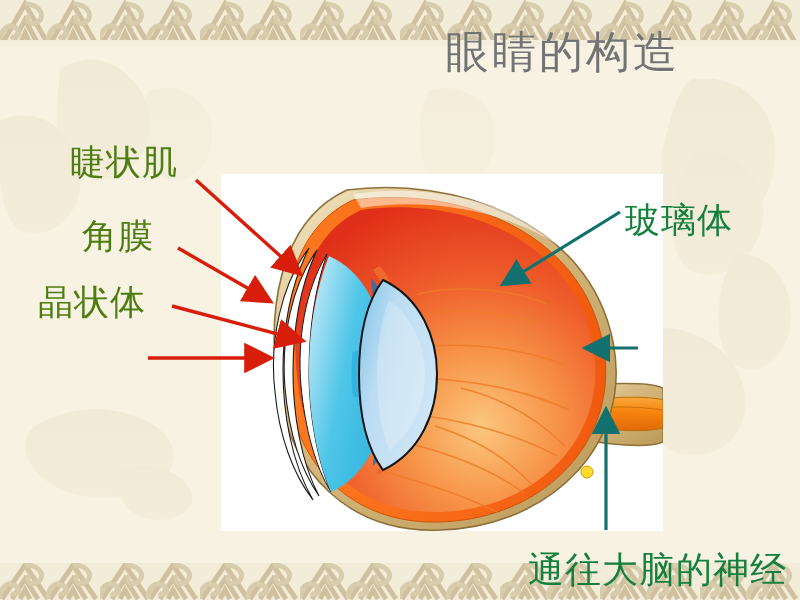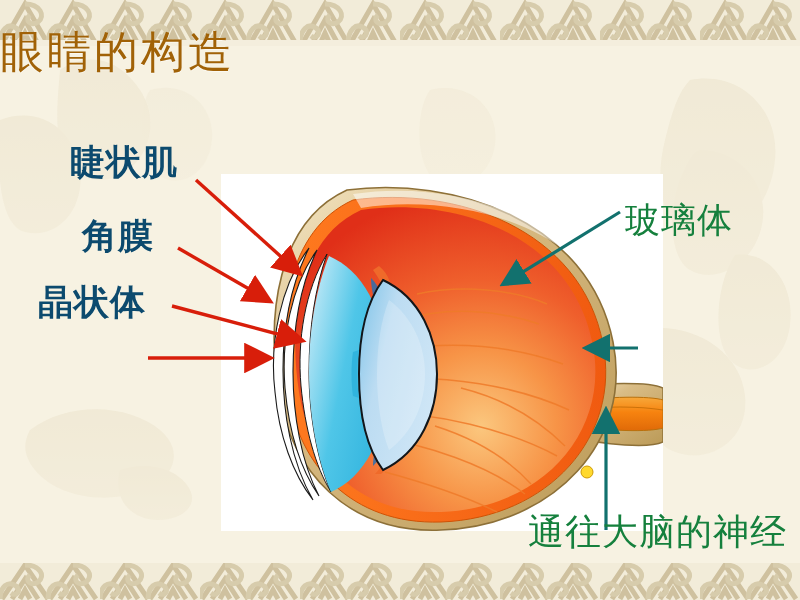--- a/index.html
+++ b/index.html
@@ -16,53 +16,53 @@
   .bg-watermark{position:absolute;inset:0;opacity:.55;}
 
   
   .border-band{position:absolute;left:0;width:800px;height:46px;overflow:hidden;}
   .border-top{top:0;}
   .border-bottom{top:563px;height:37px;}
 
   
   .title{
     position:absolute;left:0;width:680px;top:26px;
-    text-align:left;
+    text-align:right;
     font-family:"DejaVu Serif","Liberation Serif",serif;
     font-size:44px;line-height:52px;
-    color:#a16207;
+    color:#737373;
     letter-spacing:3px;
     font-weight:400;
     text-shadow:0 1px 0 rgba(255,255,255,.5);
     white-space:nowrap;
   }
 
   
   .diagram-panel{
     position:absolute;left:221px;top:174px;width:442px;height:357px;
     background:#ffffff;overflow:hidden;
   }
 
   
   .label{
     position:absolute;white-space:nowrap;
     font-family:"DejaVu Serif","Liberation Serif",serif;
     font-size:35px;line-height:40px;font-weight:400;
     letter-spacing:1px;
   }
-  .label-teal{color:#0c4a6e;font-weight:bold;}
+  .label-teal{color:#4d7c0f;}
   .label-red{color:#15803d;}
 
   .lbl-ciliary{left:70px;top:142px;}
   .lbl-cornea{left:82px;top:216px;text-align:center;}
   .lbl-lens{left:38px;top:282px;}
   .lbl-pupil{left:64px;top:338px;}
   .lbl-vitreous{left:625px;top:200px;}
   .lbl-retina{left:645px;top:328px;}
-  .lbl-nerve{left:528px;top:512px;font-size:36px;}
+  .lbl-nerve{left:528px;top:550px;font-size:36px;}
 
   
   .overlay{position:absolute;left:0;top:0;width:800px;height:600px;pointer-events:none;}
 </style>
 </head>
 <body>
 
 <div id="stage">
 
   <div class="bg-base"></div>

